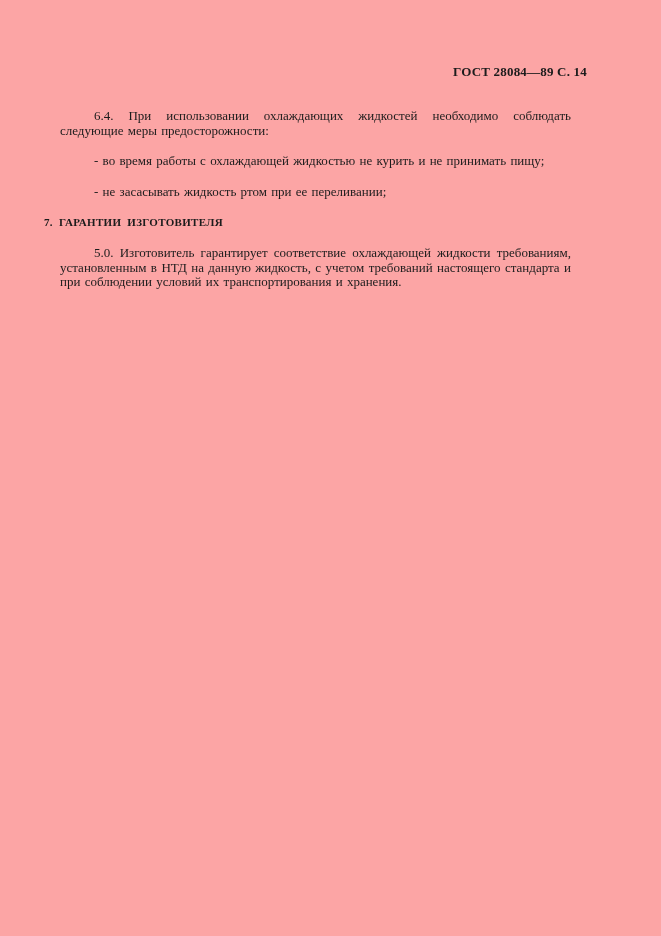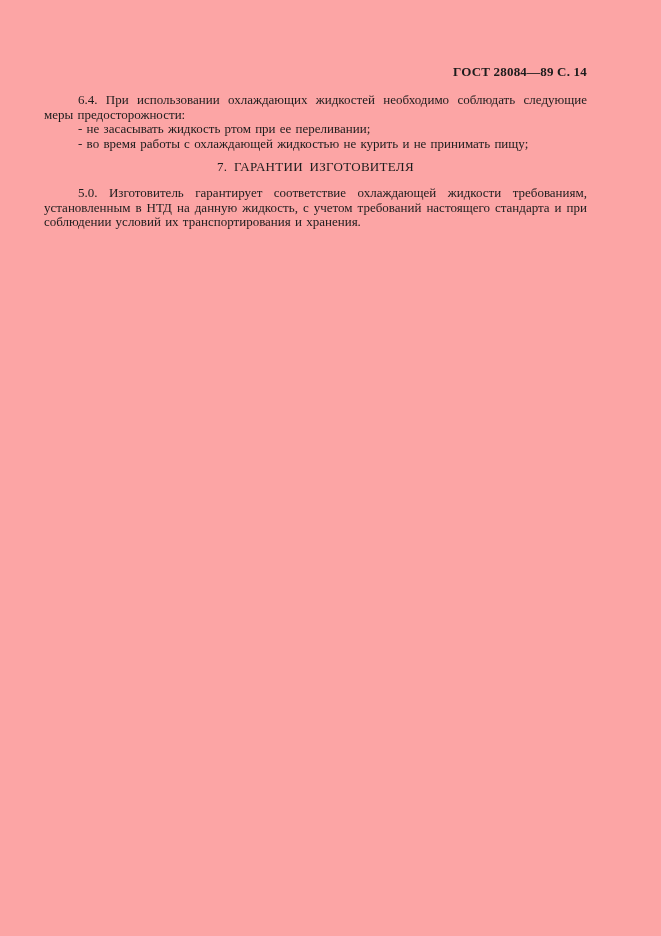--- a/index.html
+++ b/index.html
@@ -32,39 +32,38 @@
   .body-text {
     position: absolute;
     top: 93px;
     left: 44px;
     width: 543px;
     font-size: 13px;
     line-height: 14.6px;
     text-align: justify;
   }
   .para {
-    margin: 0;
+    margin: 16px;
     text-indent: 34px;
     word-spacing: 1px;
   }
   .section-heading {
     margin: 9px 0 11px 0;
     text-indent: 0;
-    text-align: center;
-    font-weight: normal;
-    font-size: 13px;
+    font-weight: bold;
+    font-size: 11px;
     letter-spacing: 0.3px;
     word-spacing: 3px;
   }
 </style>
 </head>
 <body>
 
 <div class="page">
   <div class="running-header">ГОСТ 28084—89 С. 14</div>
   <div class="body-text" id="document-body">
       <p class="para">6.4. При использовании охлаждающих жидкостей необходимо соблюдать следующие меры предосторожности:</p>
+      <p class="para">- во время работы с охлаждающей жидкостью не курить и не принимать пищу;</p>
       <p class="para">- не засасывать жидкость ртом при ее переливании;</p>
-      <p class="para">- во время работы с охлаждающей жидкостью не курить и не принимать пищу;</p>
       <p class="para section-heading">7. ГАРАНТИИ ИЗГОТОВИТЕЛЯ</p>
       <p class="para">5.0. Изготовитель гарантирует соответствие охлаждающей жидкости требованиям, установленным в НТД на данную жидкость, с учетом требований настоящего стандарта и при соблюдении условий их транспортирования и хранения.</p>
     </div>
 </div>
 
 </body></html>

